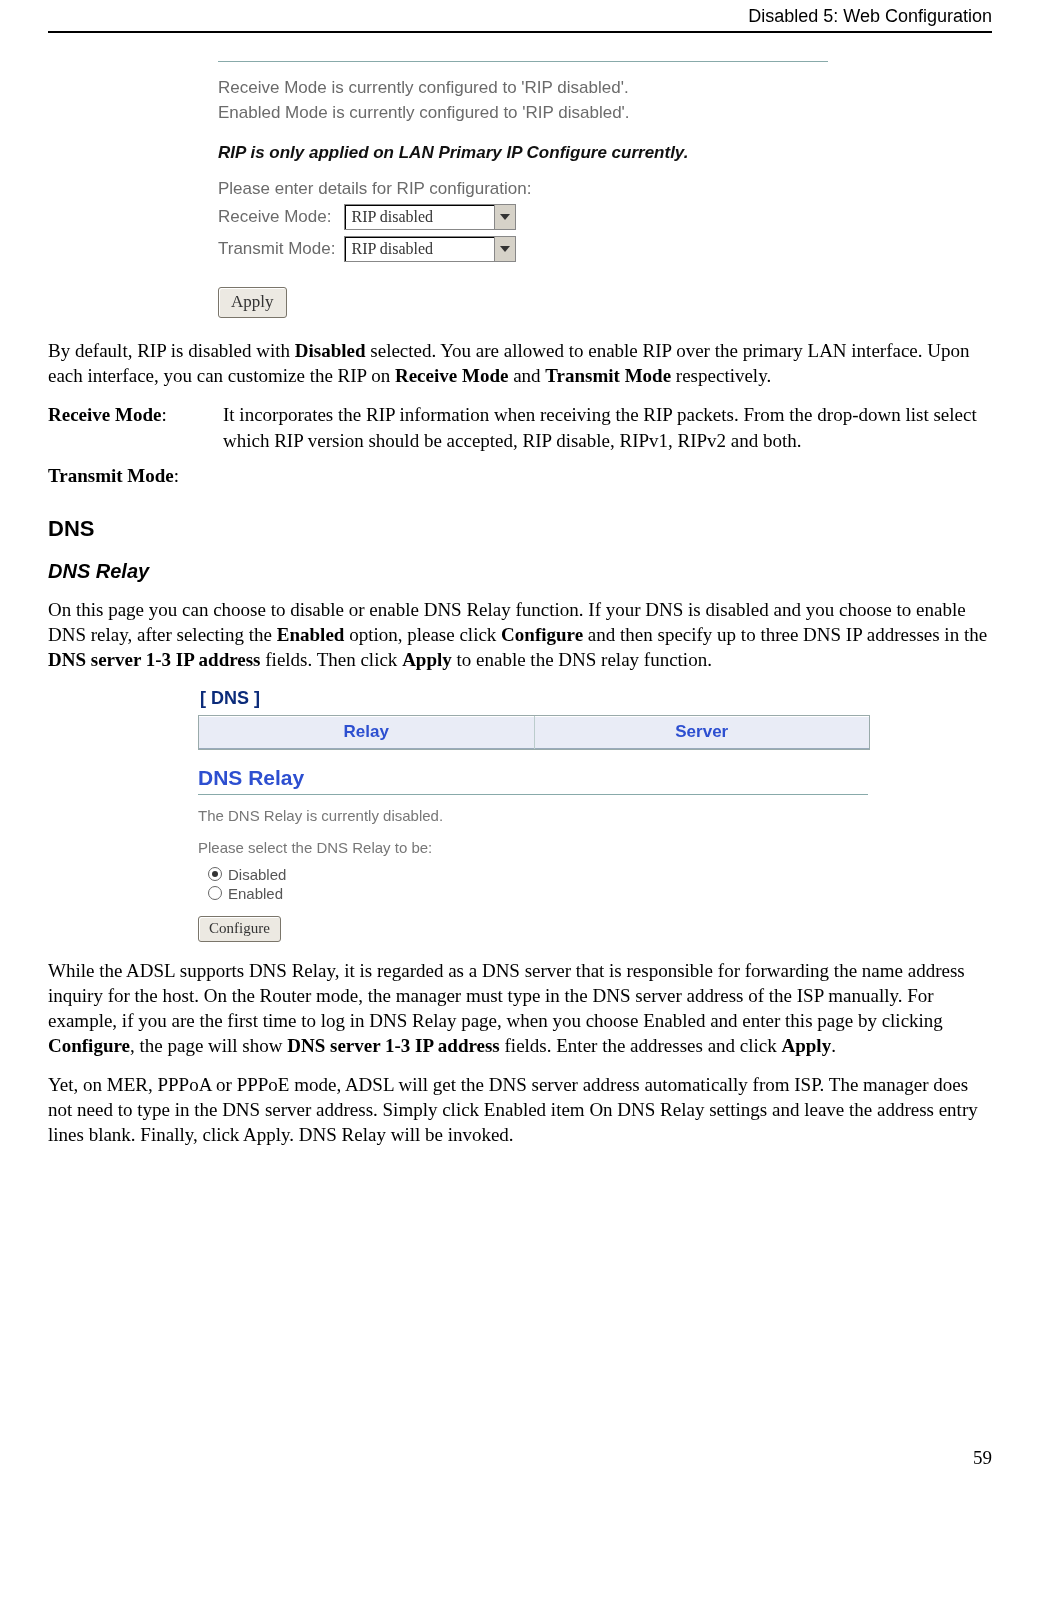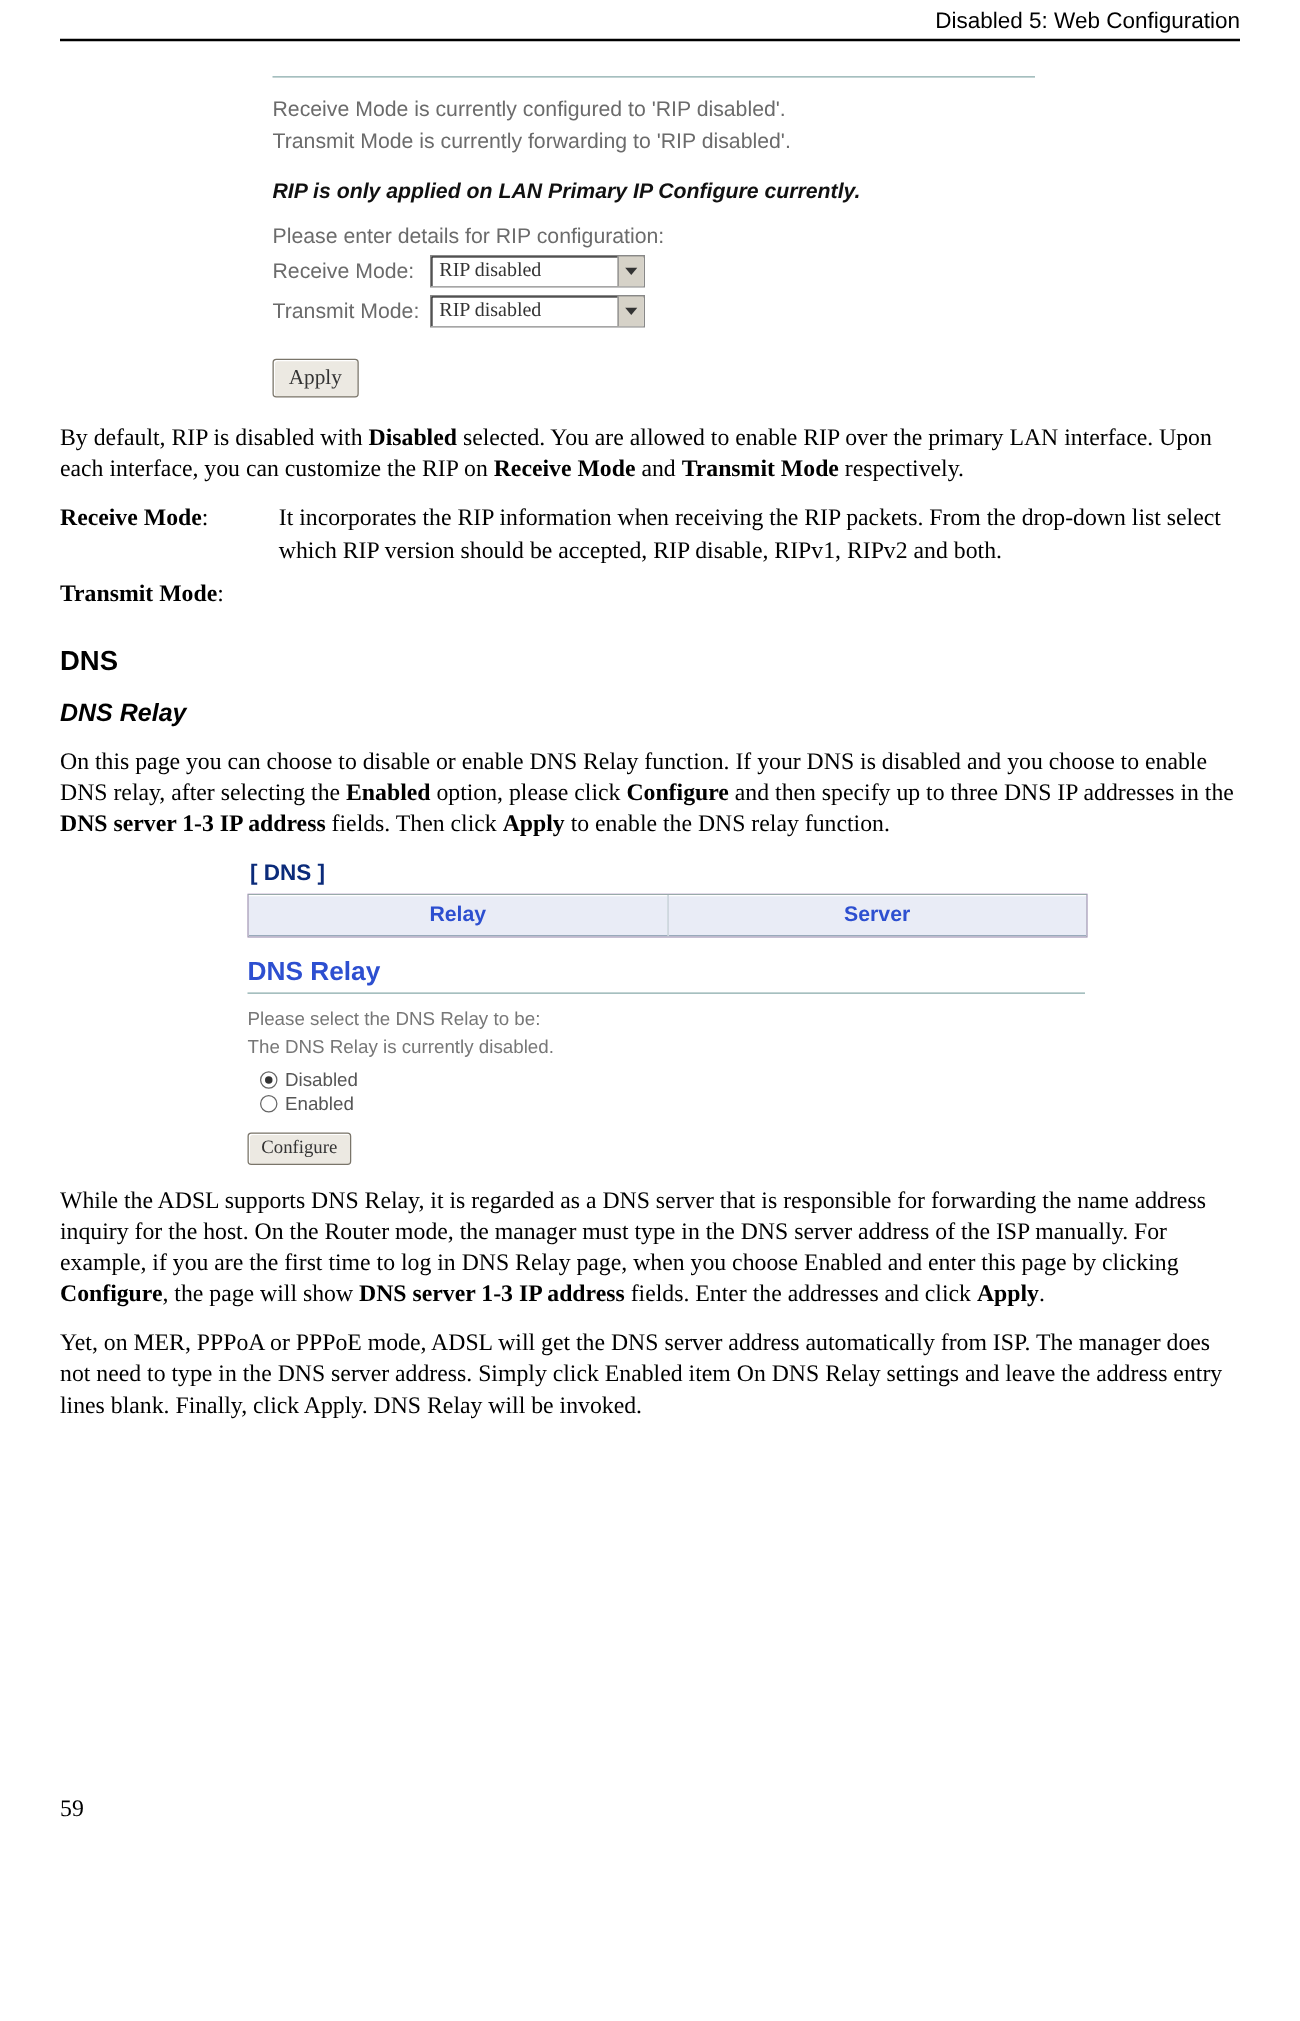--- a/index.html
+++ b/index.html
@@ -207,35 +207,36 @@
     border: 1px solid #7a756a;
     border-radius: 3px;
     padding: 3px 10px 4px;
     font-family: "Times New Roman", Times, serif;
     font-size: 15px;
     color: #333;
     box-shadow: 1px 1px 0 #fff inset;
     margin-top: 6px;
   }
   .page-num {
+    text-align: right;
     font-size: 19px;
     margin-top: 300px;
   }
 </style>
 </head>
 <body>
 
 <div class="page">
   <div class="running-head">Disabled 5: Web Configuration</div>
   <hr class="rule">
 
   <div class="shot-dr">
     <hr class="hr-blue">
     <div class="status">Receive Mode is currently configured to 'RIP disabled'.</div>
-    <div class="status">Transmit Mode is currently forwarding to 'RIP disabled'.</div>
+    <div class="status">Enabled Mode is currently configured to 'RIP disabled'.</div>
     <div class="note">RIP is only applied on LAN Primary IP Configure currently.</div>
     <div class="prompt">Please enter details for RIP configuration:</div>
     <table>
       <tbody>
           <tr>
         <td class="lbl">Receive Mode:</td>
         <td>
           <span class="fake-select">
             <span class="val">RIP disabled</span>
             <span class="arrow">
@@ -284,22 +285,22 @@
   </p>
 
   <div class="shot-dns">
     <div class="crumb">[ DNS ]</div>
     <div class="tabs">
       <div class="tab">Relay</div>
       <div class="tab">Server</div>
     </div>
     <div class="subtitle">DNS Relay</div>
     <hr class="thin-hr">
+    <div class="grey">The DNS Relay is currently disabled.</div>
     <div class="grey" style="margin-top:10px">Please select the DNS Relay to be:</div>
-    <div class="grey">The DNS Relay is currently disabled.</div>
     <div class="opts">
       <div class="opt">
         <span class="radio sel"></span>
         <span>Disabled</span>
       </div>
       <div class="opt">
         <span class="radio"></span>
         <span>Enabled</span>
       </div>
     </div>

